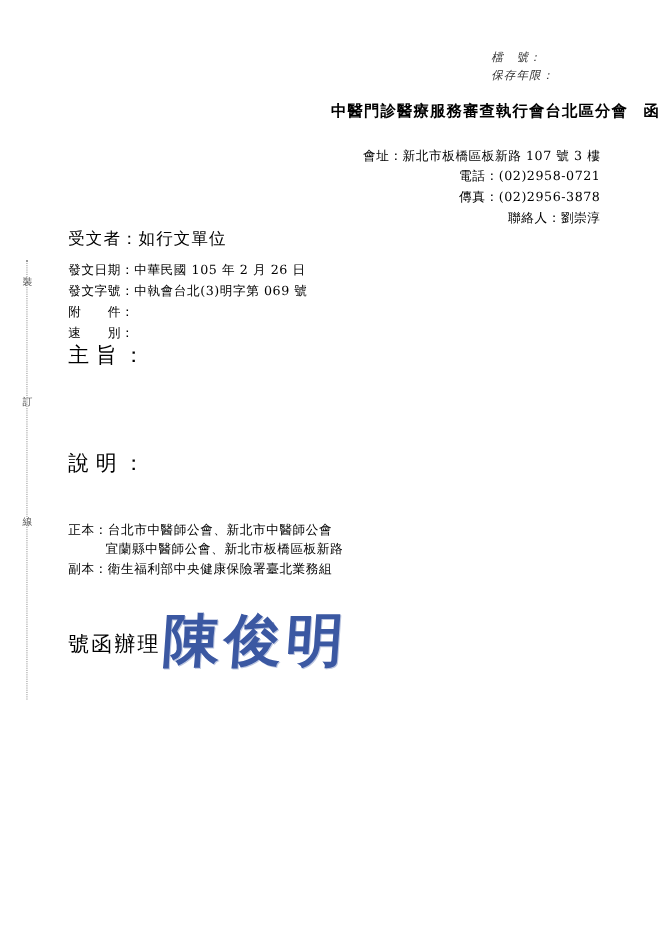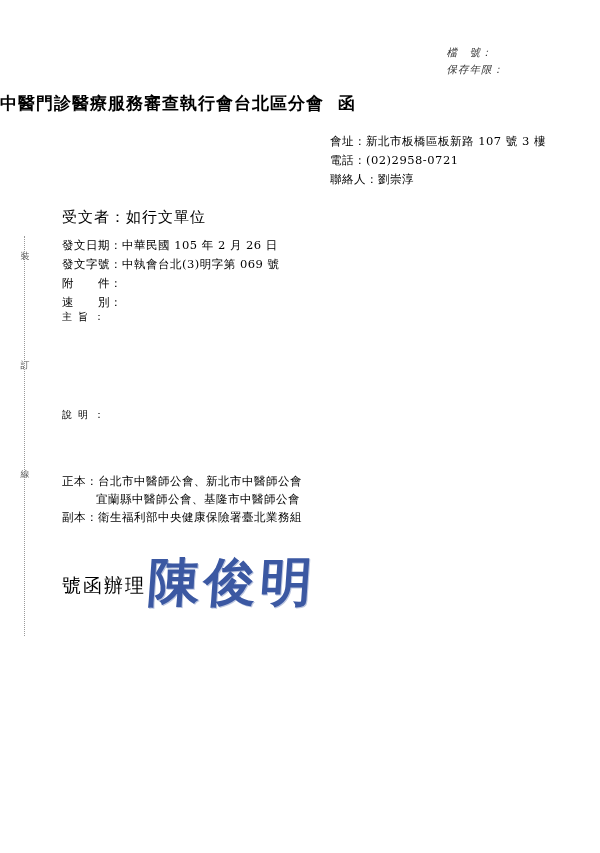--- a/index.html
+++ b/index.html
@@ -58,39 +58,39 @@
     font-style: italic;
   }
   .doc-meta div { white-space: nowrap; }
 
   
   .title {
     position: absolute;
     left: 0;
     top: 92px;
     width: 600px;
-    text-align: left;
-    font-size: 17px;
+    text-align: right;
+    font-size: 14px;
     font-weight: bold;
     letter-spacing: 1px;
     color: #000;
     font-family: "DejaVu Serif", "Liberation Serif", serif;
   }
   .title .sep { display: inline-block; width: 14px; }
 
   
   .contact {
     position: absolute;
     left: 330px;
     top: 132px;
     font-size: 11.5px;
     line-height: 19px;
     letter-spacing: 0.5px;
   }
-  .contact div { white-space: nowrap; }
+  .contact div { white-space: nowrap; text-align: right; }
 
   
   .recipient {
     position: absolute;
     left: 62px;
     top: 208px;
     font-size: 15px;
     letter-spacing: 1px;
   }
 
@@ -100,21 +100,21 @@
     left: 62px;
     top: 236px;
     font-size: 11.5px;
     line-height: 19px;
     letter-spacing: 0.5px;
   }
   .issue div { white-space: nowrap; }
   .sec-label {
     position: absolute;
     left: 62px;
-    font-size: 10px;
+    font-size: 19px;
     letter-spacing: 6px;
     white-space: nowrap;
     text-align: right;
   }
   .sec-body {
     position: absolute;
     left: 118px;
     width: 430px;
     font-size: 13.5px;
     line-height: 25px;
@@ -179,38 +179,39 @@
     <div>保存年限：</div>
   </div>
 
   <div class="title">
     <span>中醫門診醫療服務審查執行會台北區分會</span><span class="sep"></span><span>函</span>
   </div>
 
   <div class="contact">
     <div>會址：新北市板橋區板新路 107 號 3 樓</div>
     <div>電話：(02)2958-0721</div>
+    <div>傳真：(02)2956-3878</div>
     <div>聯絡人：劉崇淳</div>
   </div>
 
   <div class="recipient">受文者：如行文單位</div>
 
   <div class="issue">
     <div>發文日期：中華民國 105 年 2 月 26 日</div>
     <div>發文字號：中執會台北(3)明字第 069 號</div>
     <div>附　　件：</div>
     <div>速　　別：</div>
   </div>
 
   <div class="sec-label" id="subject-label">主旨：</div>
 
   <div class="sec-label" id="explain-label">說明：</div>
 
   <div class="dist">
     <div>正本：台北市中醫師公會、新北市中醫師公會</div>
-    <div class="indent">宜蘭縣中醫師公會、基隆市中醫師公會</div>
+    <div class="indent">宜蘭縣中醫師公會、新北市板橋區板新路</div>
     <div>副本：衛生福利部中央健康保險署臺北業務組</div>
   </div>
 
   <div class="sign-title">號函辦理</div>
   <div class="sign-name">陳俊明</div>
 
 </div>
 
 </body></html>

